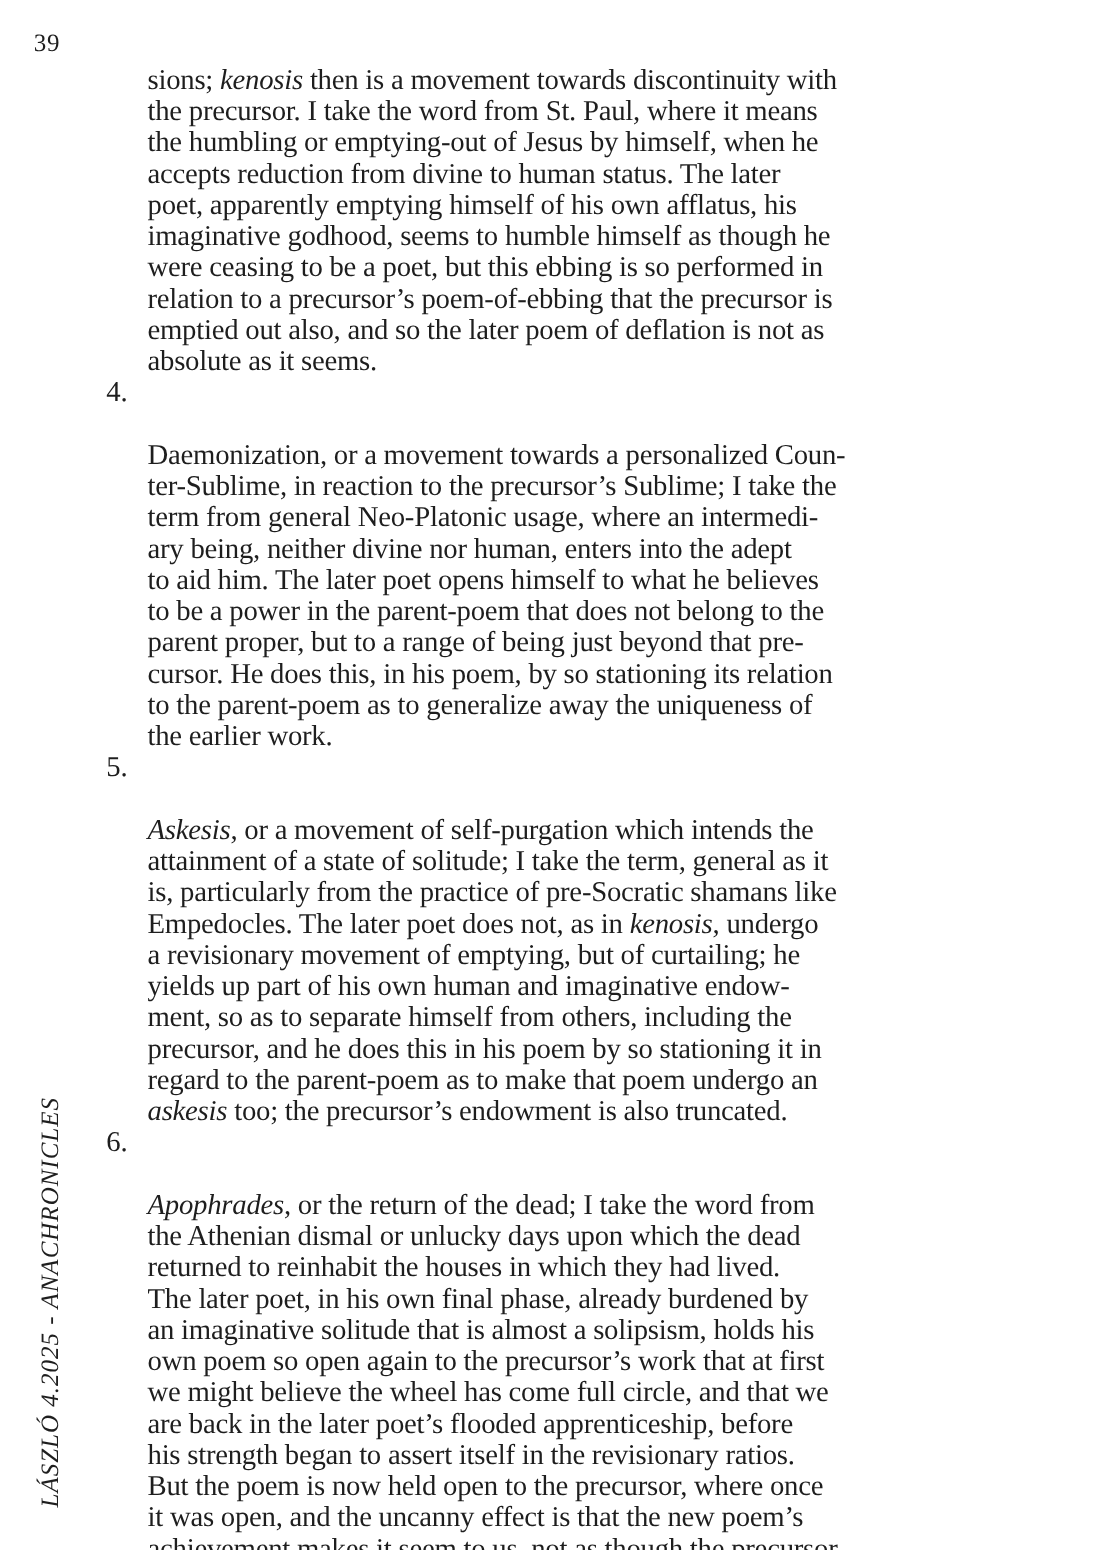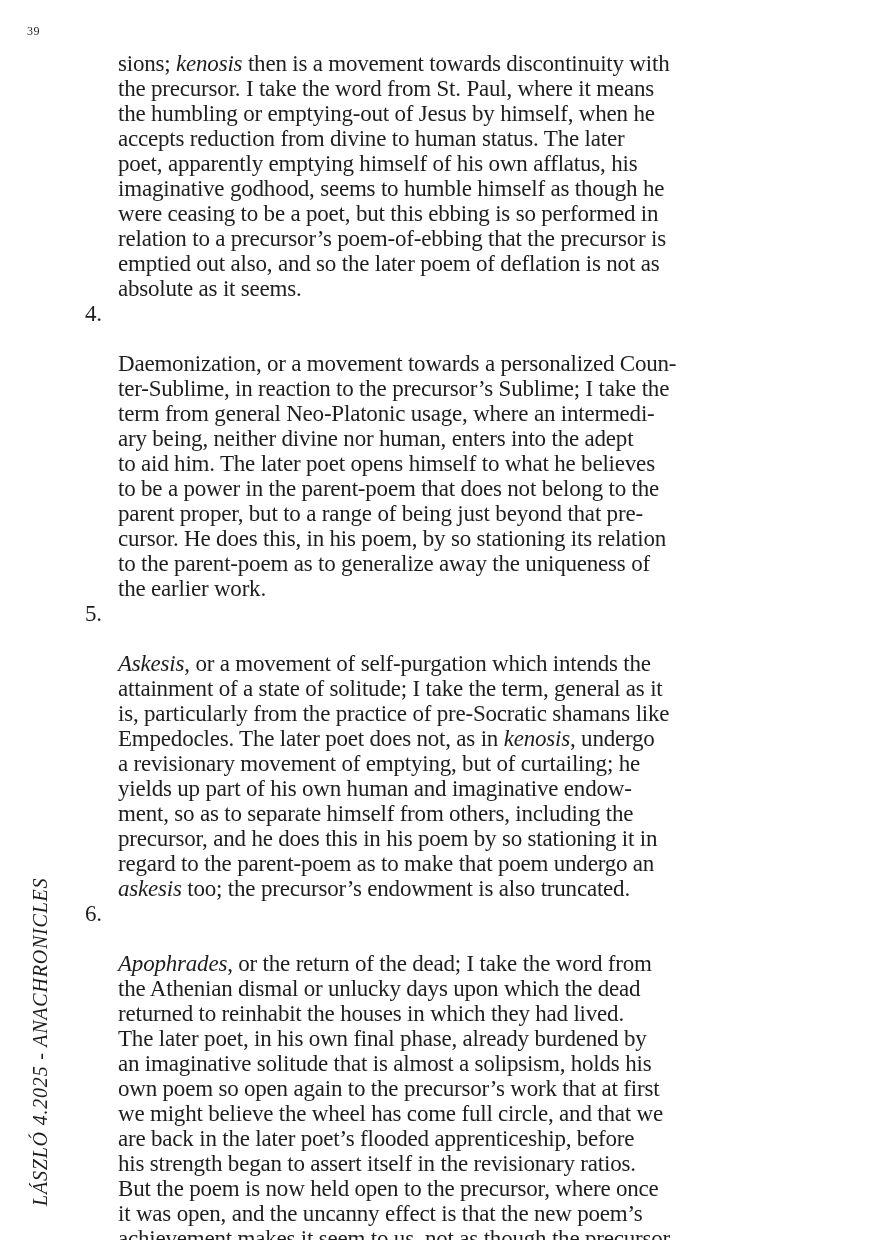--- a/index.html
+++ b/index.html
@@ -13,21 +13,21 @@
     height: 1240px;
     background: #ffffff;
     overflow: hidden;
     font-family: "Liberation Serif", "DejaVu Serif", serif;
     color: #1e1e1e;
   }
   .page-number {
     position: absolute;
     left: 27px;
     top: 24px;
-    font-size: 12px;
+    font-size: 20px;
     letter-spacing: 0.5px;
   }
   .body-text {
     position: absolute;
     left: 85px;
     top: 26px;
     width: 762px;
     font-size: 23px;
     line-height: 25px;
     letter-spacing: -0.2px;

